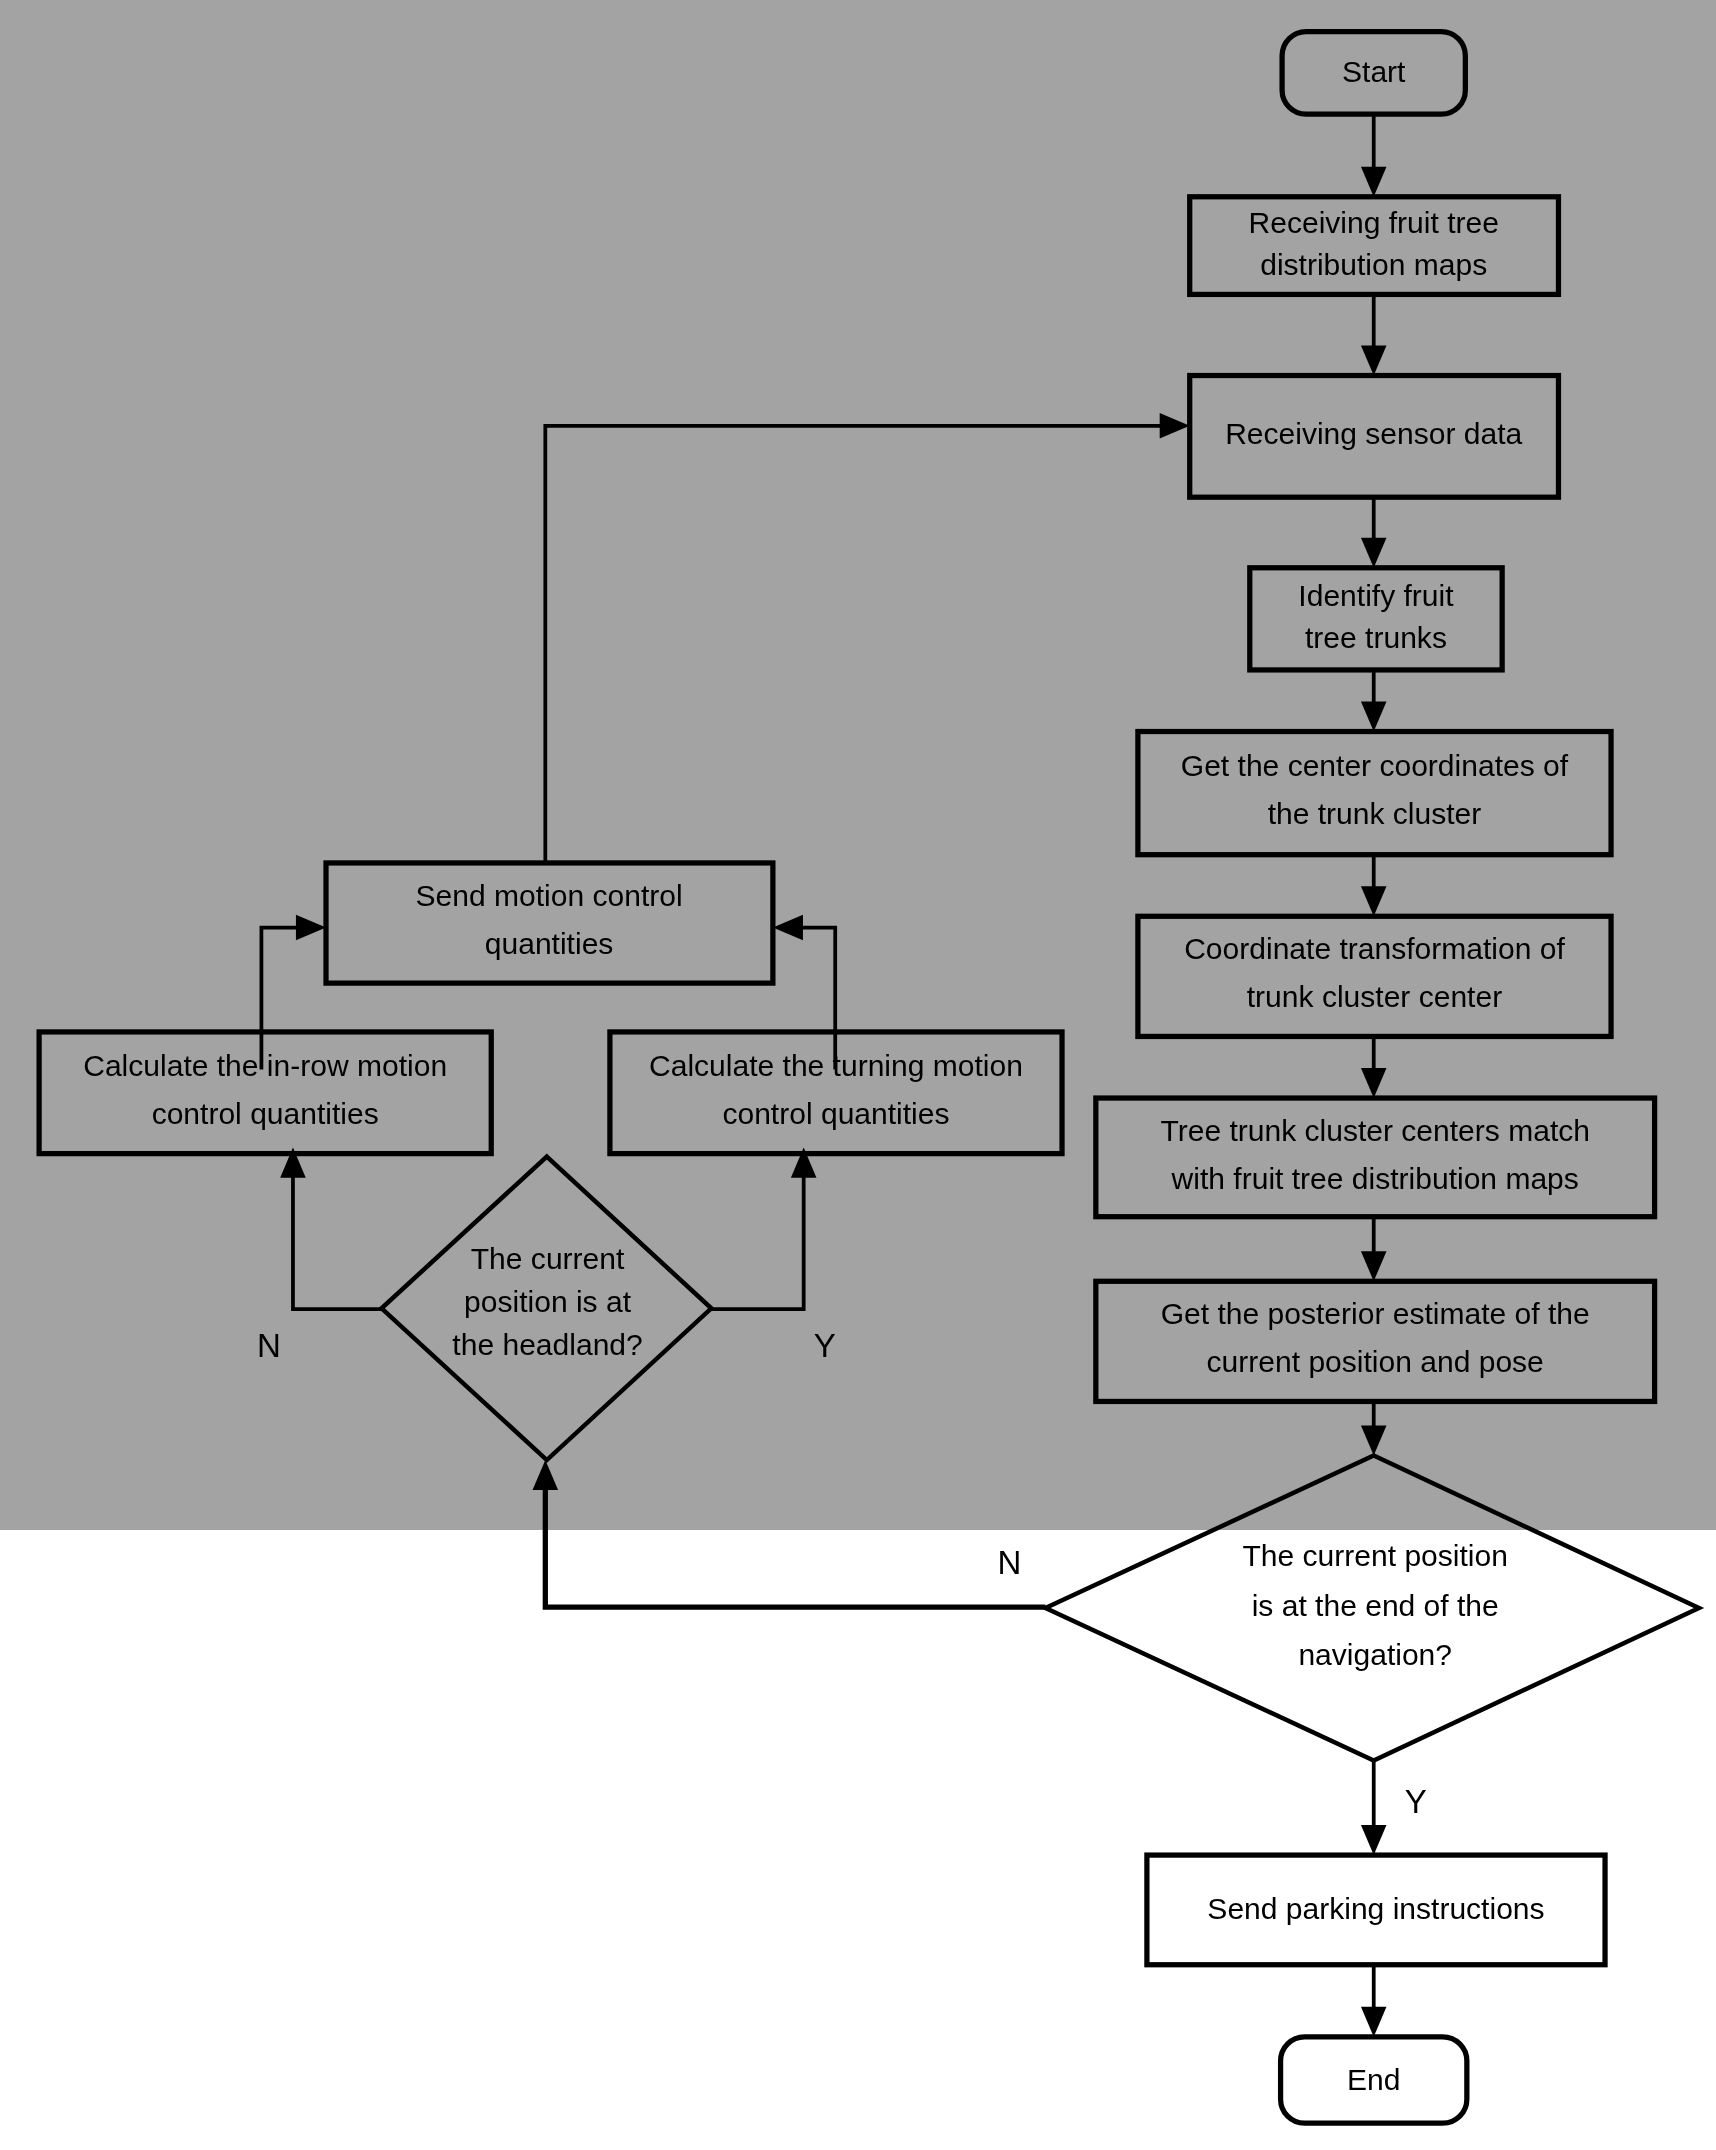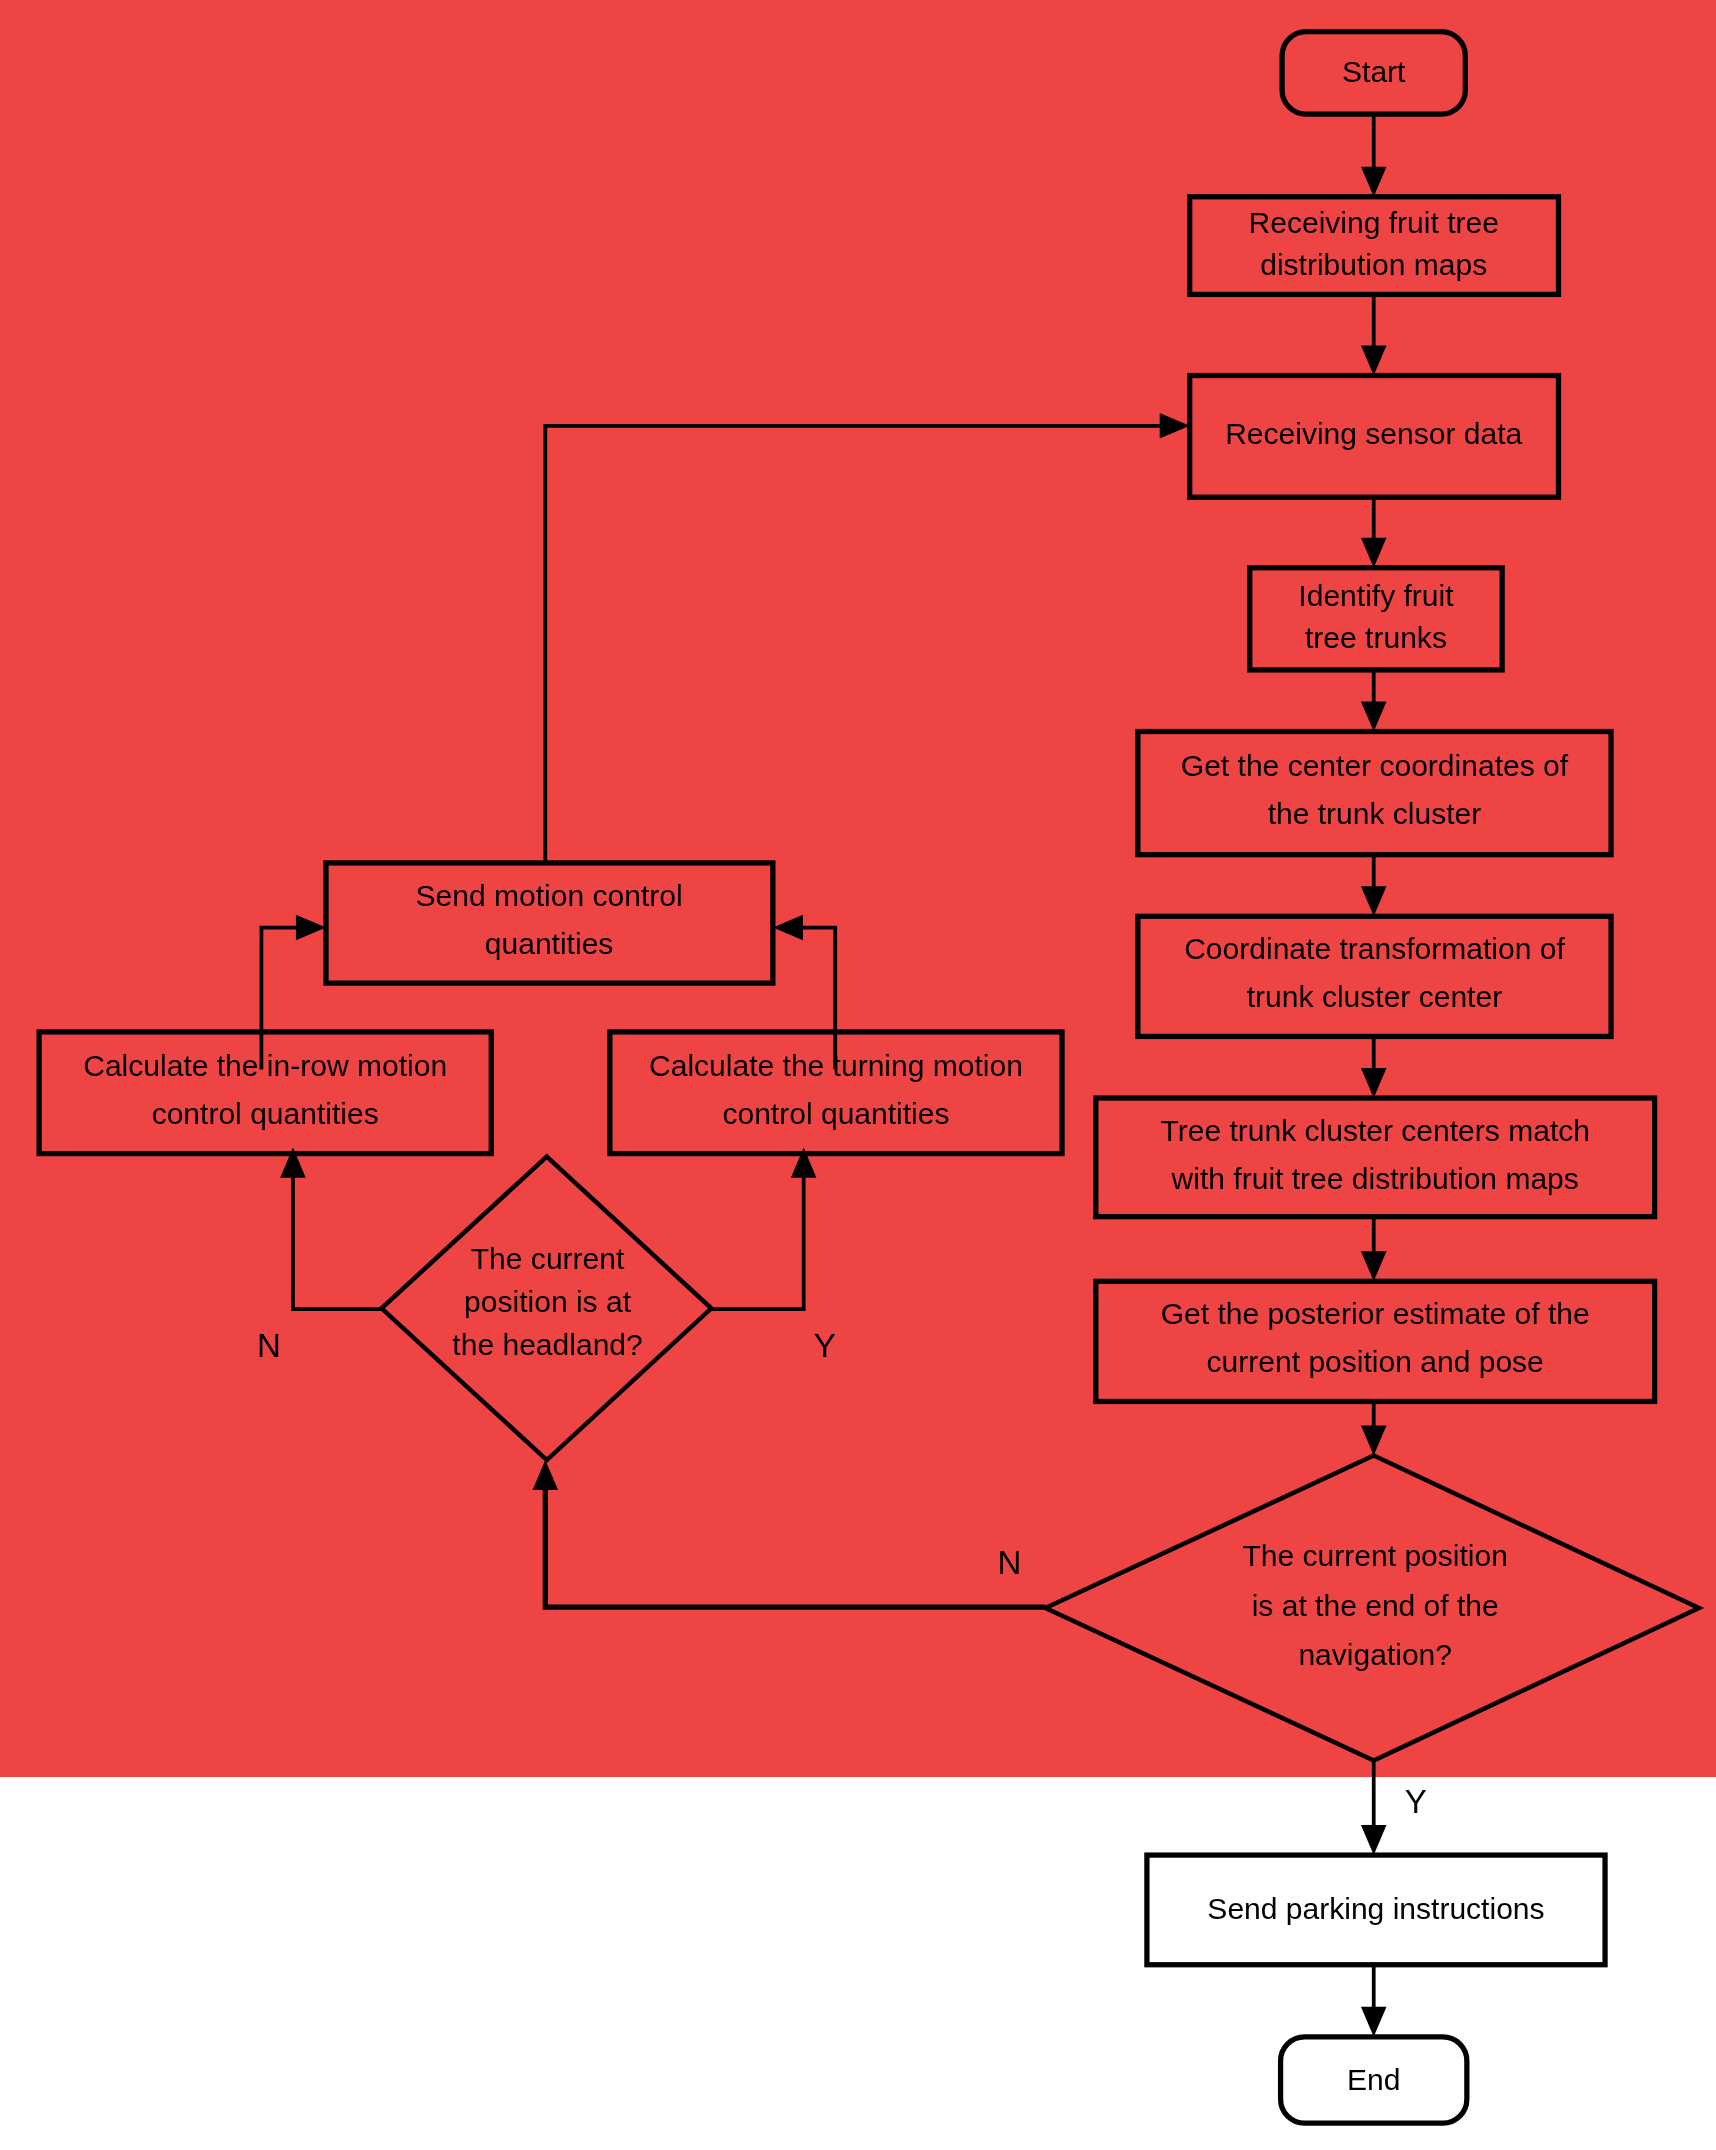--- a/index.html
+++ b/index.html
@@ -9,22 +9,22 @@
   }
   body {
     width: 1717px;
     height: 2151px;
     font-family: "Liberation Sans", sans-serif;
     overflow: hidden;
   }
   #flowchart-root {
     position: relative;
     width: 1717px;
-    height: 1777px;
-    background: #ef4444;
+    height: 1530px;
+    background: #a3a3a3;
   }
   svg.flow {
     display: block;
     width: 1717px;
     height: 2151px;
   }
   .shape-fill { fill: #ffffff; }
   .shape-stroke { stroke: #000000; fill: none; }
   .node-text {
     font-family: "Liberation Sans", sans-serif;

